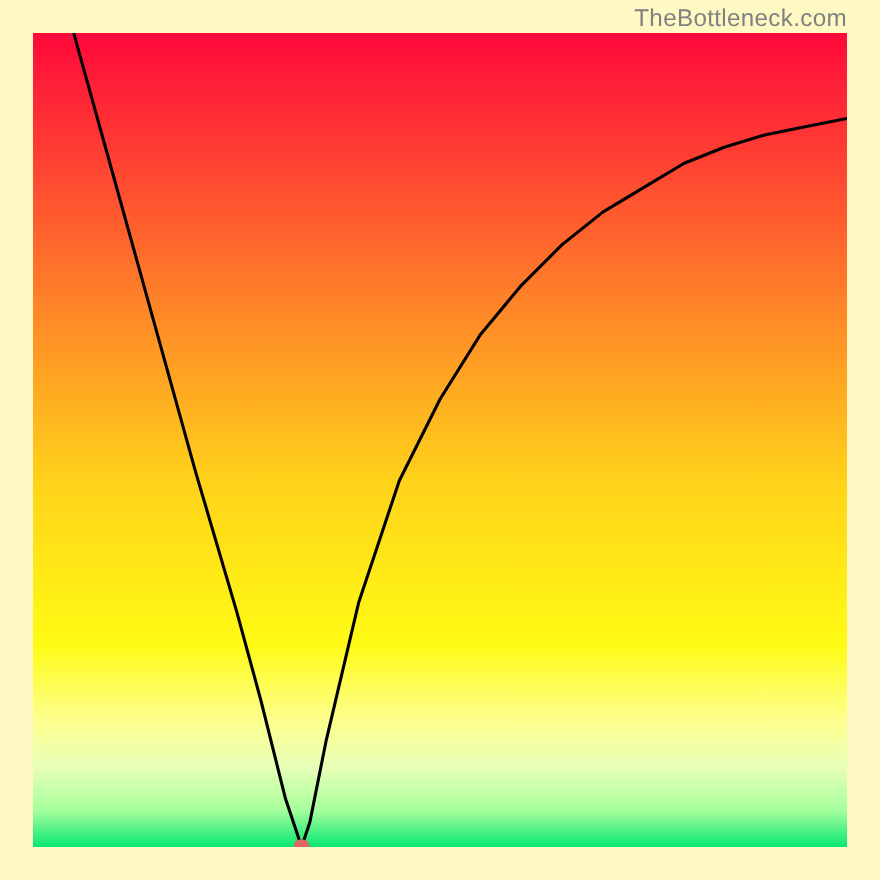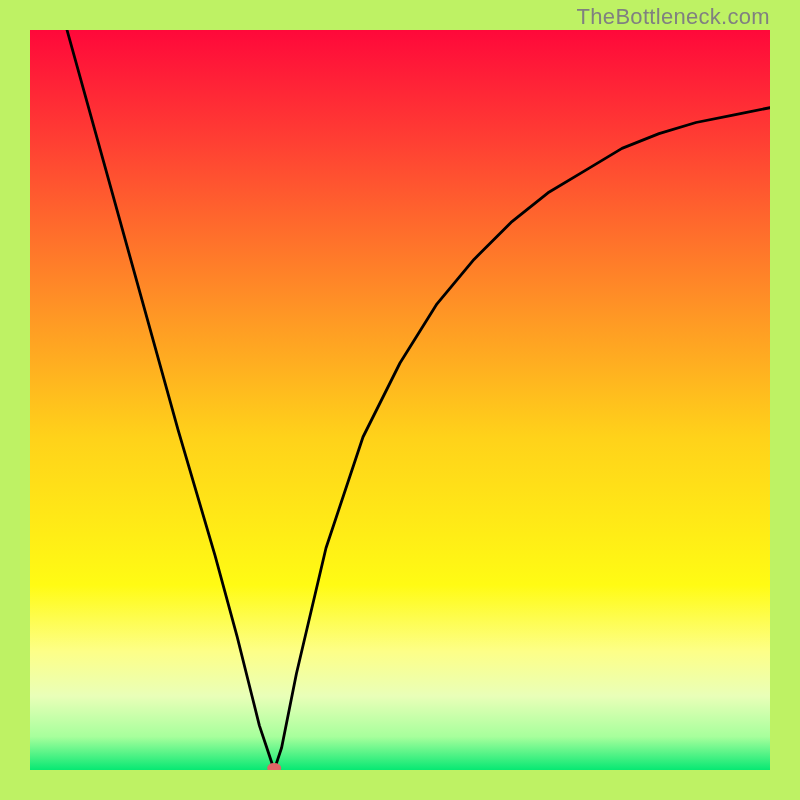--- a/index.html
+++ b/index.html
@@ -8,21 +8,21 @@
     width: 800px;
     height: 800px;
     overflow: hidden;
     background: #000;
     font-family: Arial, Helvetica, sans-serif;
   }
   .frame {
     position: relative;
     width: 800px;
     height: 800px;
-    background: #bef264;
+    background: #fef9c3;
   }
   .plot-area {
     position: absolute;
     left: 30px;
     top: 30px;
     width: 740px;
     height: 740px;
     overflow: hidden;
   }
   .plot-area svg {

